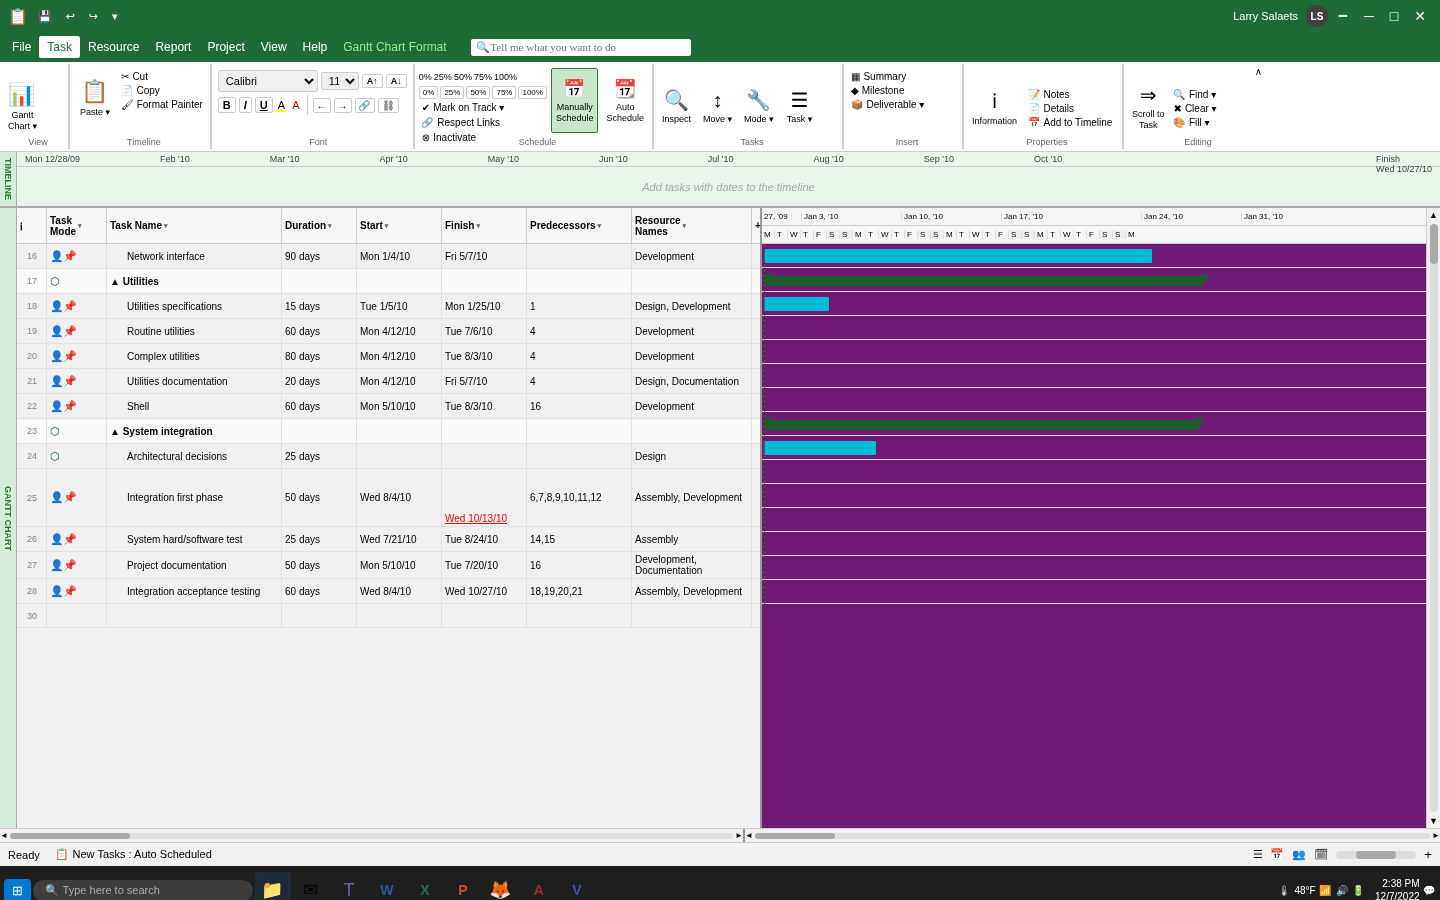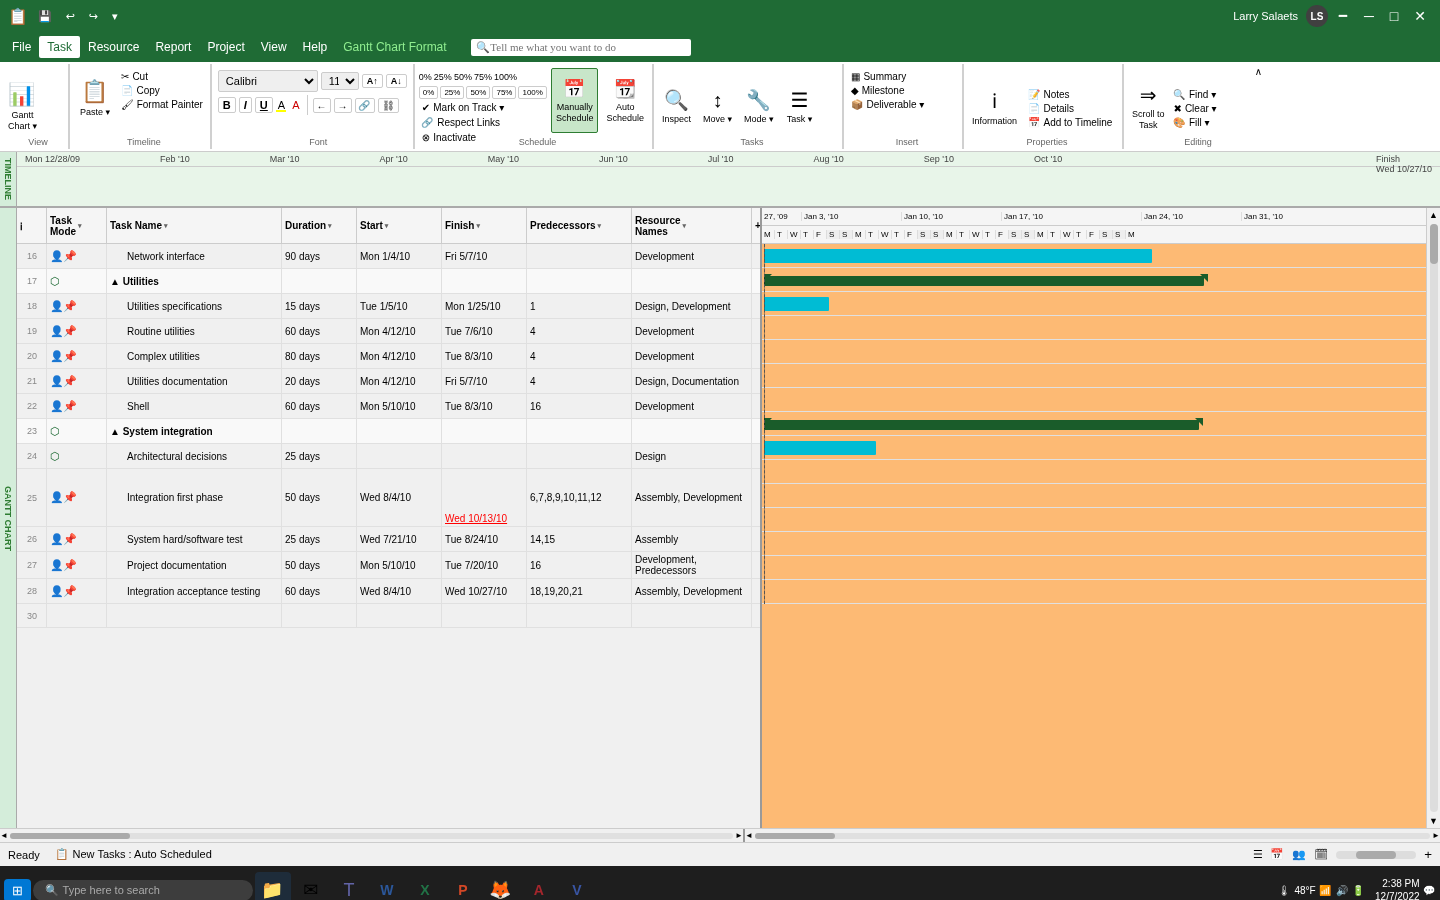--- a/index.html
+++ b/index.html
@@ -144,21 +144,21 @@
     .red-user-icon { color: #c00; font-size: 11px; }
     .pin-icon { color: #1f6b35; font-size: 11px; }
     .summary-icon { color: #1f6b35; font-size: 11px; }
     .finish-red { color: red; text-decoration: underline; margin-top: 42px; }
 
     
     .gantt-chart-area {
       flex: 1;
       overflow: hidden;
       position: relative;
-      background: #fdba74;
+      background: #701a75;
     }
     .gantt-header {
       background: #f5f5f5;
       border-bottom: 1px solid #ccc;
       height: 36px;
       display: flex;
       flex-direction: column;
     }
     .gantt-time-upper {
       display: flex;
@@ -527,20 +527,23 @@
       <span>Feb '10</span>
       <span>Mar '10</span>
       <span>Apr '10</span>
       <span>May '10</span>
       <span>Jun '10</span>
       <span>Jul '10</span>
       <span>Aug '10</span>
       <span>Sep '10</span>
       <span>Oct '10</span>
     </div>
+    <div style="flex:1; display:flex; align-items:center; justify-content:center;">
+      <span style="color:#aaa; font-size:11px; font-style:italic;">Add tasks with dates to the timeline</span>
+    </div>
     <div style="position:absolute; right:8px; top:2px; font-size:9px; color:#444;">
       Finish<br><span>Wed 10/27/10</span>
     </div>
   </div>
 </div>
 
 <div style="display:flex; height:calc(900px - 32px - 30px - 90px - 56px - 24px - 48px); overflow:hidden;">
 
   <div style="writing-mode:vertical-rl; text-orientation:mixed; font-size:9px; font-weight:bold; color:#2e7d32; background:#d4edda; padding:2px 3px; border-right:1px solid #aaa; display:flex; align-items:center; justify-content:center;">GANTT CHART</div>
 
@@ -770,21 +773,21 @@
         </div>
       <div class="td col-mode">
         <span class="red-user-icon">👤</span>
         <span class="pin-icon">📌</span>
       </div>
       <div class="td col-name task-indent">Project documentation</div>
       <div class="td col-duration">50 days</div>
       <div class="td col-start">Mon 5/10/10</div>
       <div class="td col-finish">Tue 7/20/10</div>
       <div class="td col-pred">16</div>
-      <div class="td col-res">Development, Predecessors</div>
+      <div class="td col-res">Development, Documentation</div>
       <div class="td col-a"></div>
     </div>
 
     <div class="task-row">
       <div class="td col-info">
           <span class="row-num">28</span>
         </div>
       <div class="td col-mode">
         <span class="red-user-icon">👤</span>
         <span class="pin-icon">📌</span>

